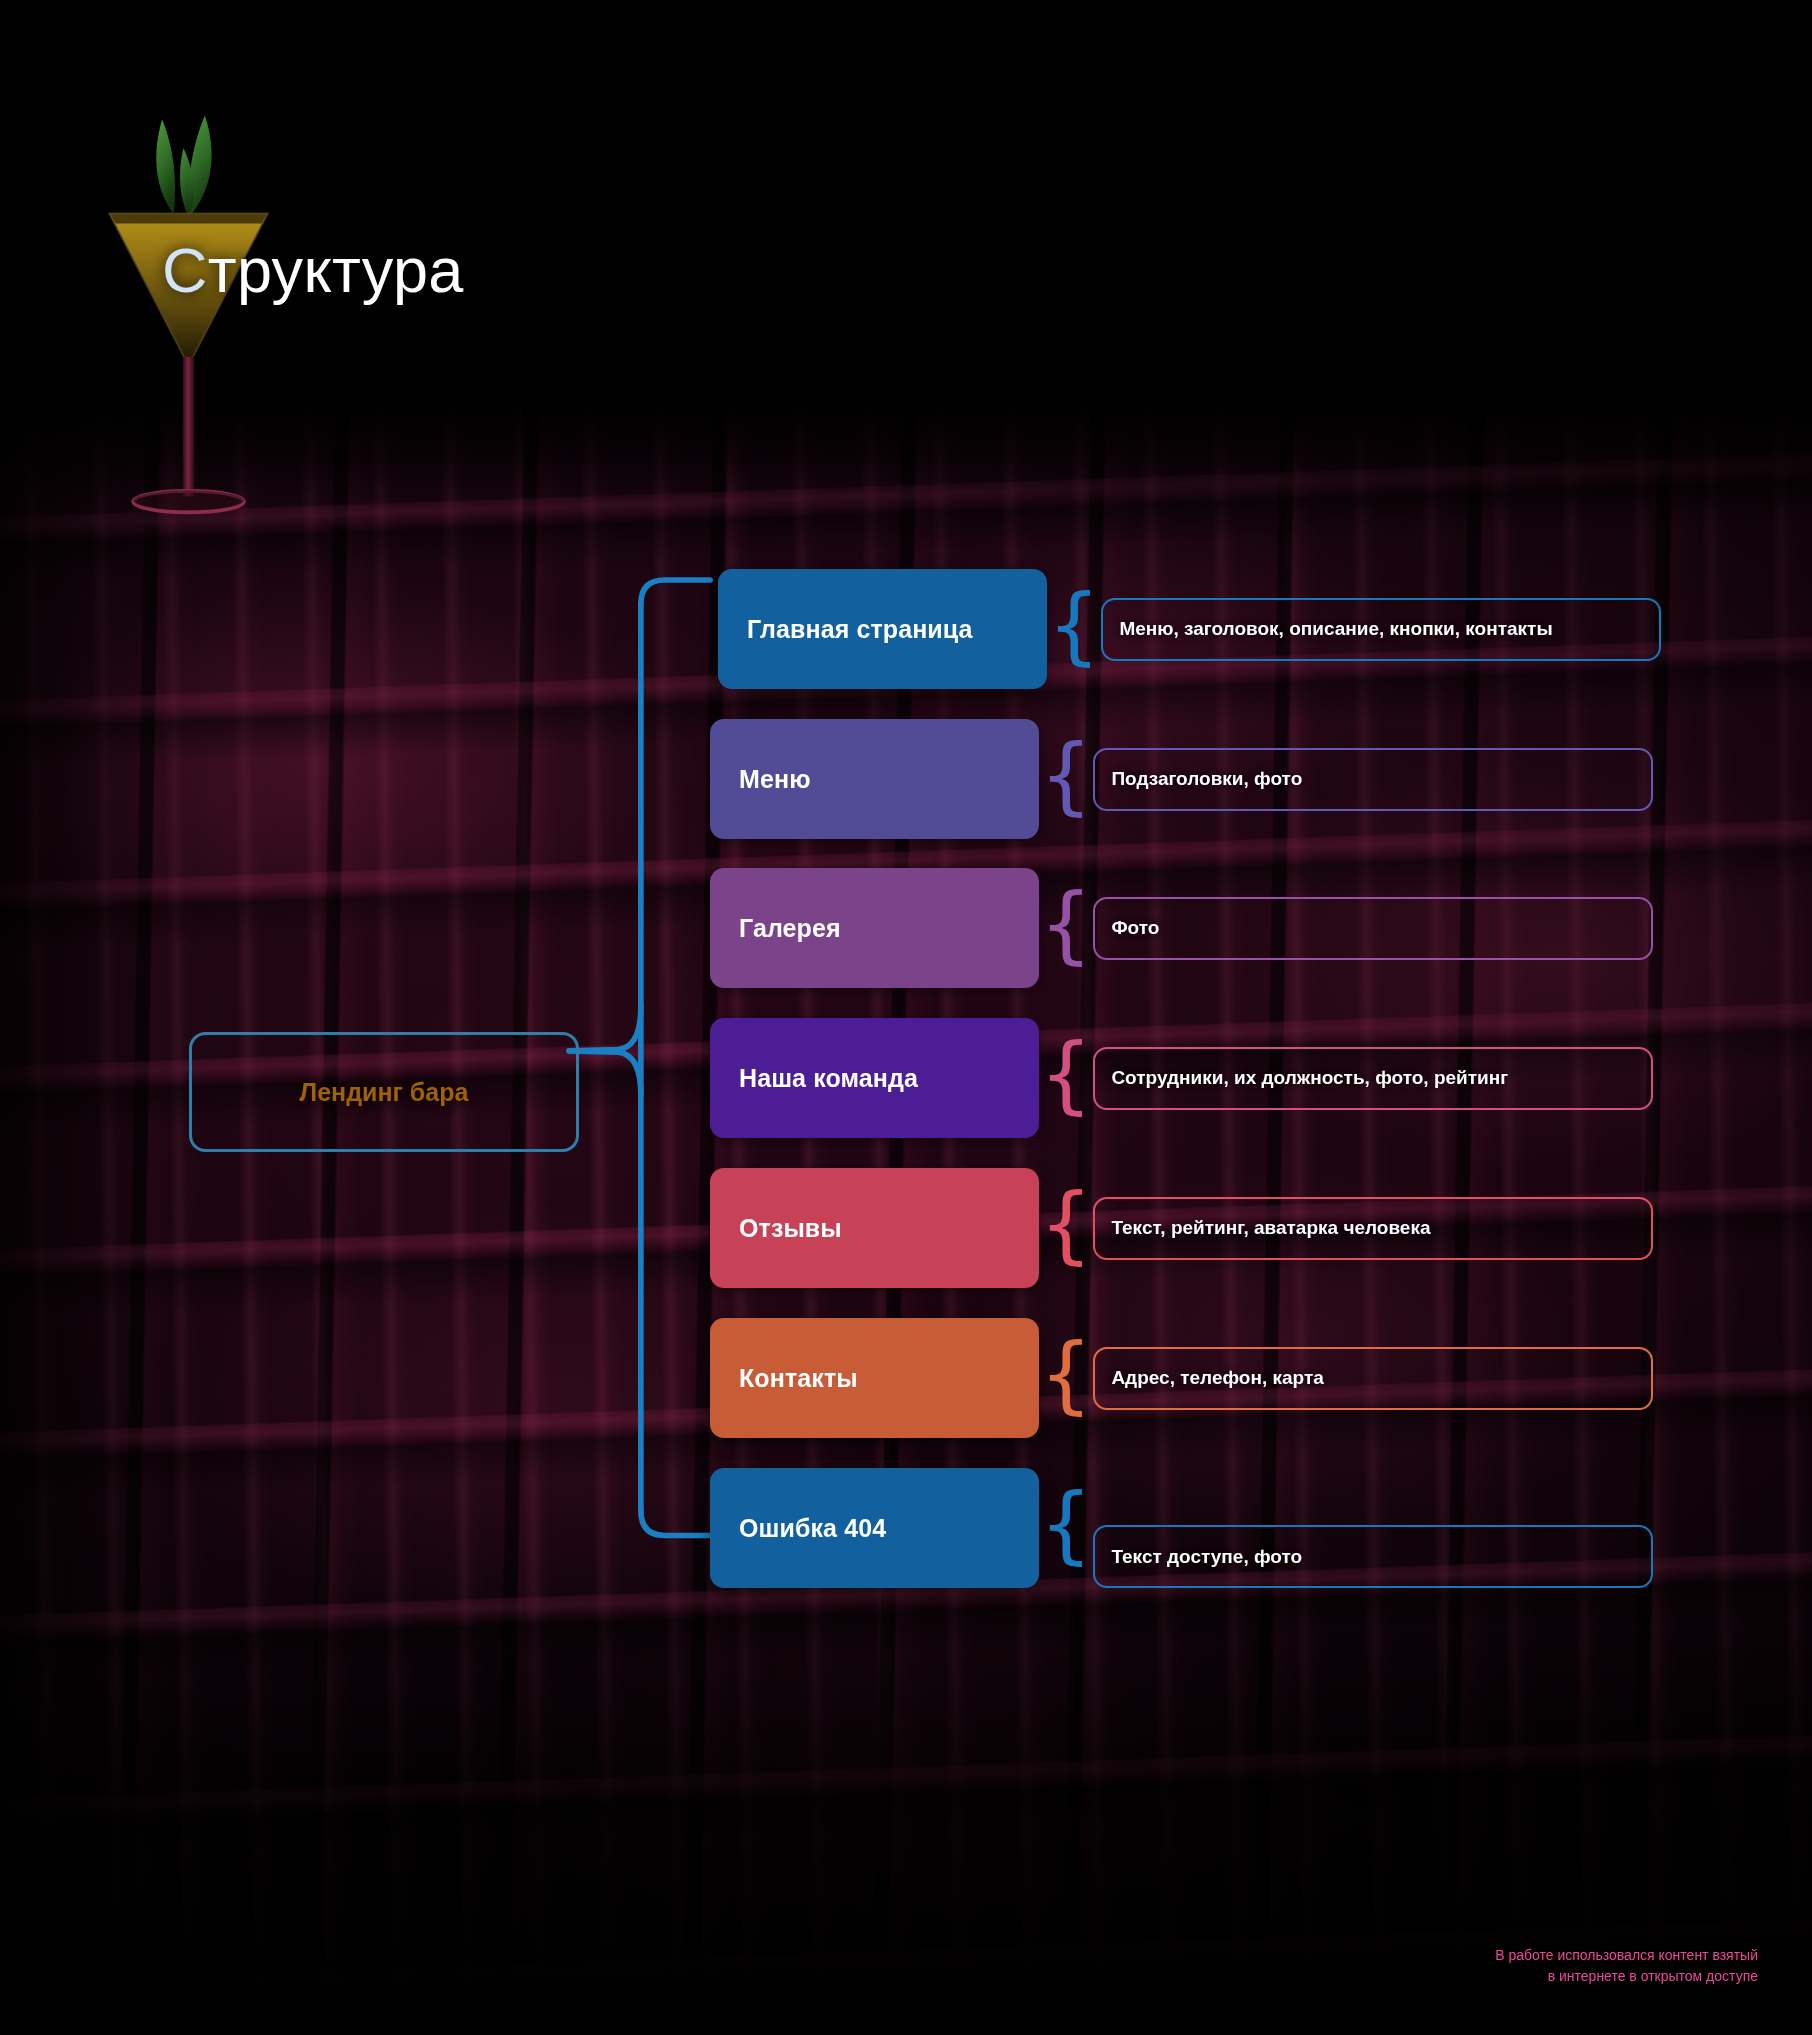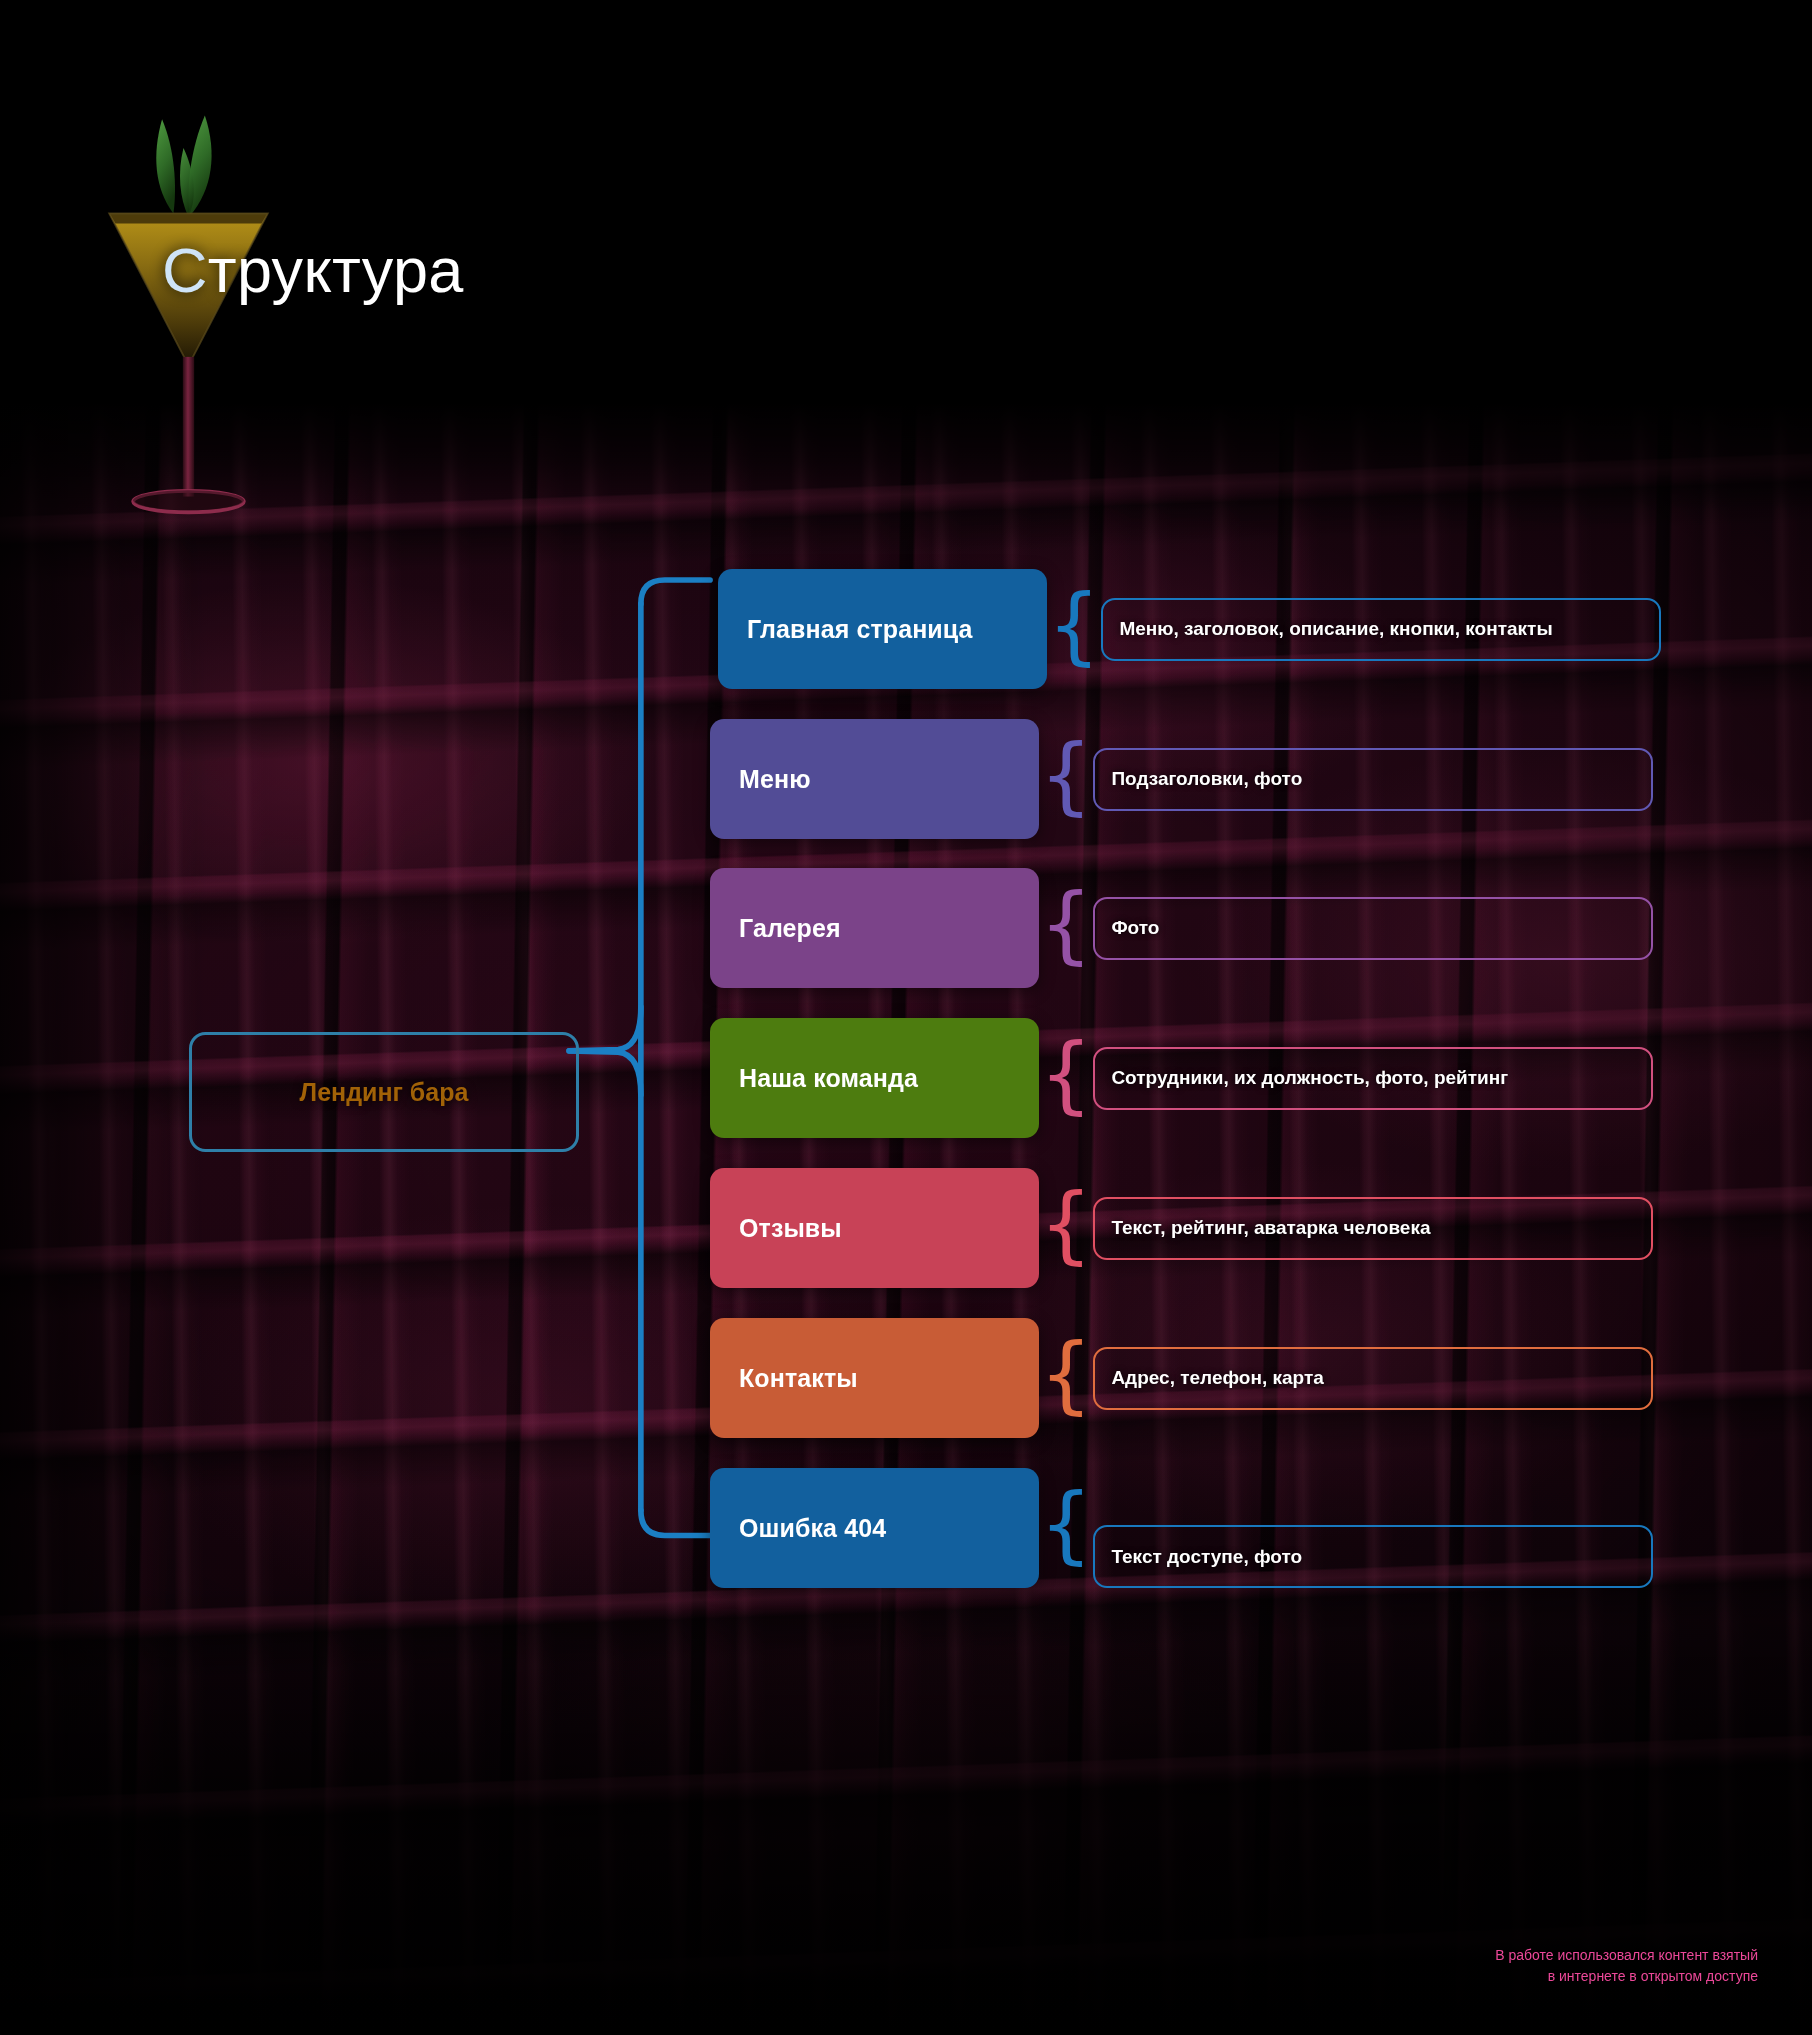--- a/index.html
+++ b/index.html
@@ -332,21 +332,21 @@
         <div class="node-chip" style="background:#7B4389;">
           <span class="node-chip-label">Галерея</span>
         </div>
         <div class="brace" style="color:#9552A6;">{</div>
         <div class="desc-box" style="border-color:#9552A6;">
           <span class="desc-box-label">Фото</span>
         </div>
       </div>
 
       <div class="row" style="top:1018px;">
-        <div class="node-chip" style="background:#4d7c0f;">
+        <div class="node-chip" style="background:#4c1d95;">
           <span class="node-chip-label">Наша команда</span>
         </div>
         <div class="brace" style="color:#D1507F;">{</div>
         <div class="desc-box" style="border-color:#D1507F;">
           <span class="desc-box-label">Сотрудники, их должность, фото, рейтинг</span>
         </div>
       </div>
 
       <div class="row" style="top:1168px;">
         <div class="node-chip" style="background:#C84257;">

